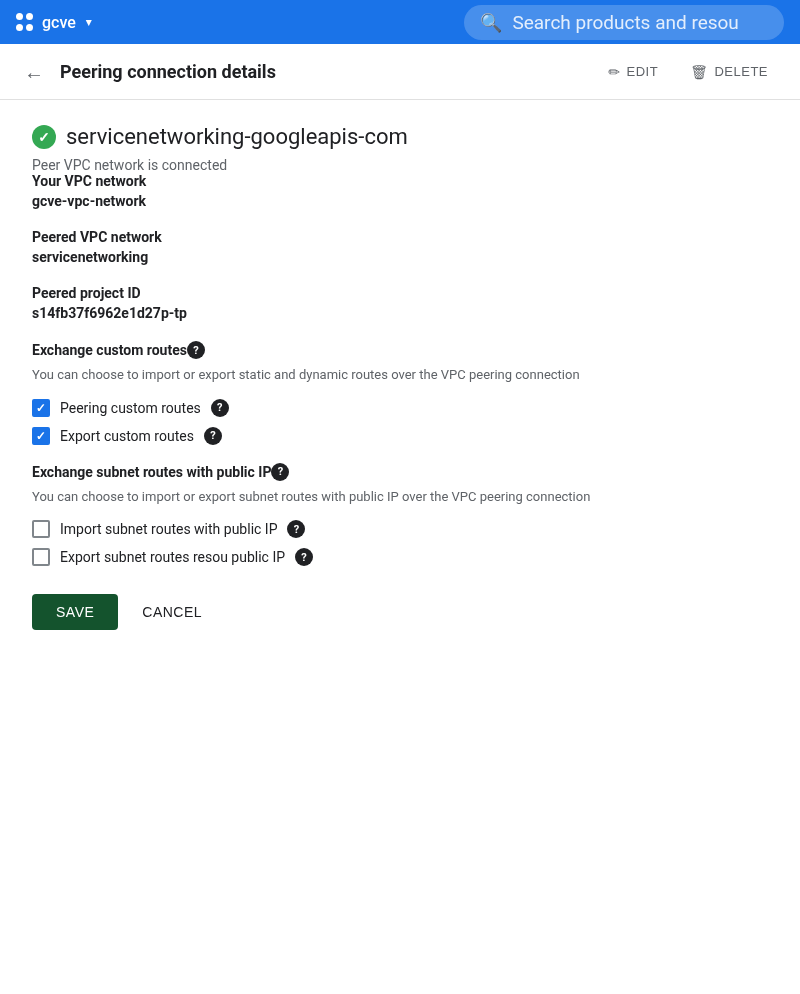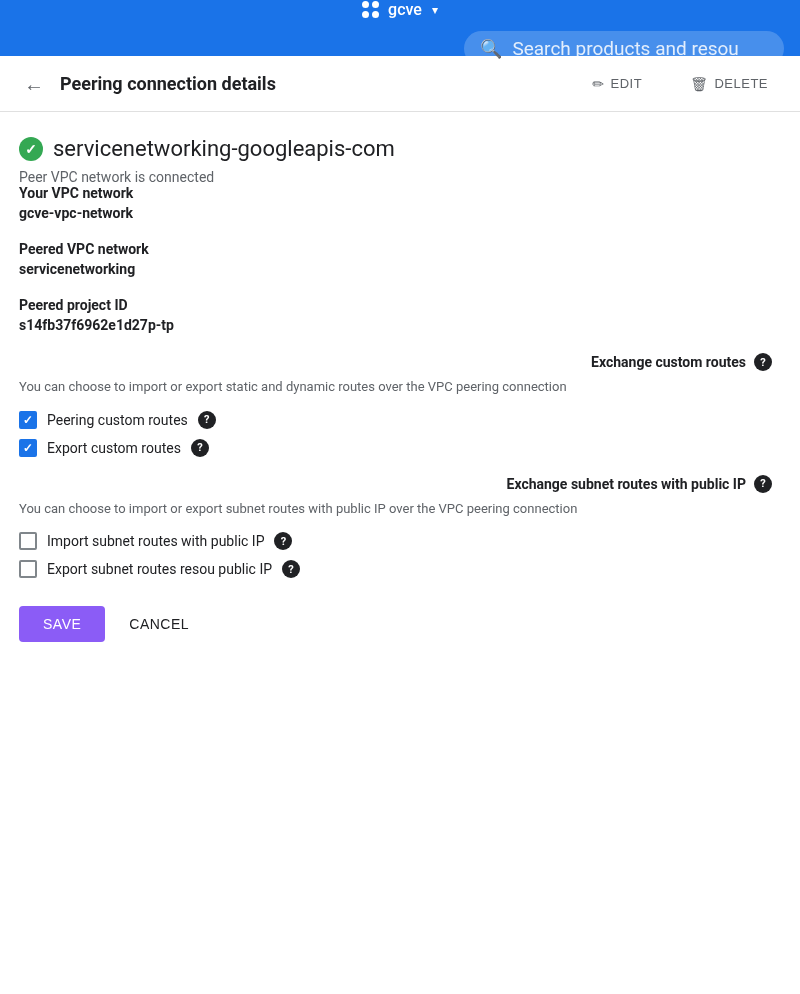--- a/index.html
+++ b/index.html
@@ -7,26 +7,25 @@
       font-family: 'Roboto', Arial, sans-serif;
       background: #fff;
       width: 800px;
       min-height: 994px;
       overflow-x: hidden;
     }
 
     
     .top-bar {
       background: #1a73e8;
-      height: 56px;
+      height: 44px;
       display: flex;
       align-items: center;
       padding: 0 16px;
       gap: 12px;
-      flex-direction: column;
     }
     .top-bar-logo {
       display: flex;
       align-items: center;
       gap: 8px;
       color: #fff;
       font-size: 16px;
       font-weight: 500;
     }
     .dots-icon {
@@ -87,39 +86,39 @@
     }
     .page-title {
       font-size: 18px;
       font-weight: 700;
       color: #202124;
       flex: 1;
     }
     .header-actions {
       display: flex;
       align-items: center;
-      gap: 32px;
+      gap: 16px;
     }
     .header-btn {
       display: flex;
       align-items: center;
       gap: 6px;
       color: #5f6368;
       font-size: 13px;
       font-weight: 500;
       letter-spacing: 0.5px;
       cursor: pointer;
       background: none;
       border: none;
       padding: 4px 8px;
     }
 
     
     .main-content {
-      padding: 24px 28px 40px 19px;
+      padding: 24px 28px 40px 32px;
     }
 
     
     .title-row {
       display: flex;
       align-items: center;
       gap: 10px;
       margin-bottom: 8px;
     }
     .status-icon {
@@ -161,23 +160,21 @@
     .field-value {
       font-size: 14px;
       color: #202124;
       font-weight: bold;
     }
 
     
     .section-title-row {
       display: flex;
       align-items: center;
-      gap: 8px;
       margin-bottom: 6px;
-      justify-content: flex-end;
     }
     .section-title {
       font-size: 14px;
       font-weight: 700;
       color: #202124;
     }
     .section-desc {
       font-size: 13px;
       color: #5f6368;
       margin-bottom: 14px;
@@ -234,21 +231,21 @@
     }
 
     
     .action-bar {
       display: flex;
       align-items: center;
       gap: 16px;
       margin-top: 28px;
     }
     .save-btn {
-      background: #8b5cf6;
+      background: #14532d;
       color: #fff;
       border: none;
       border-radius: 4px;
       padding: 10px 24px;
       font-size: 14px;
       font-weight: 500;
       letter-spacing: 0.5px;
       cursor: pointer;
     }
     .cancel-btn {

